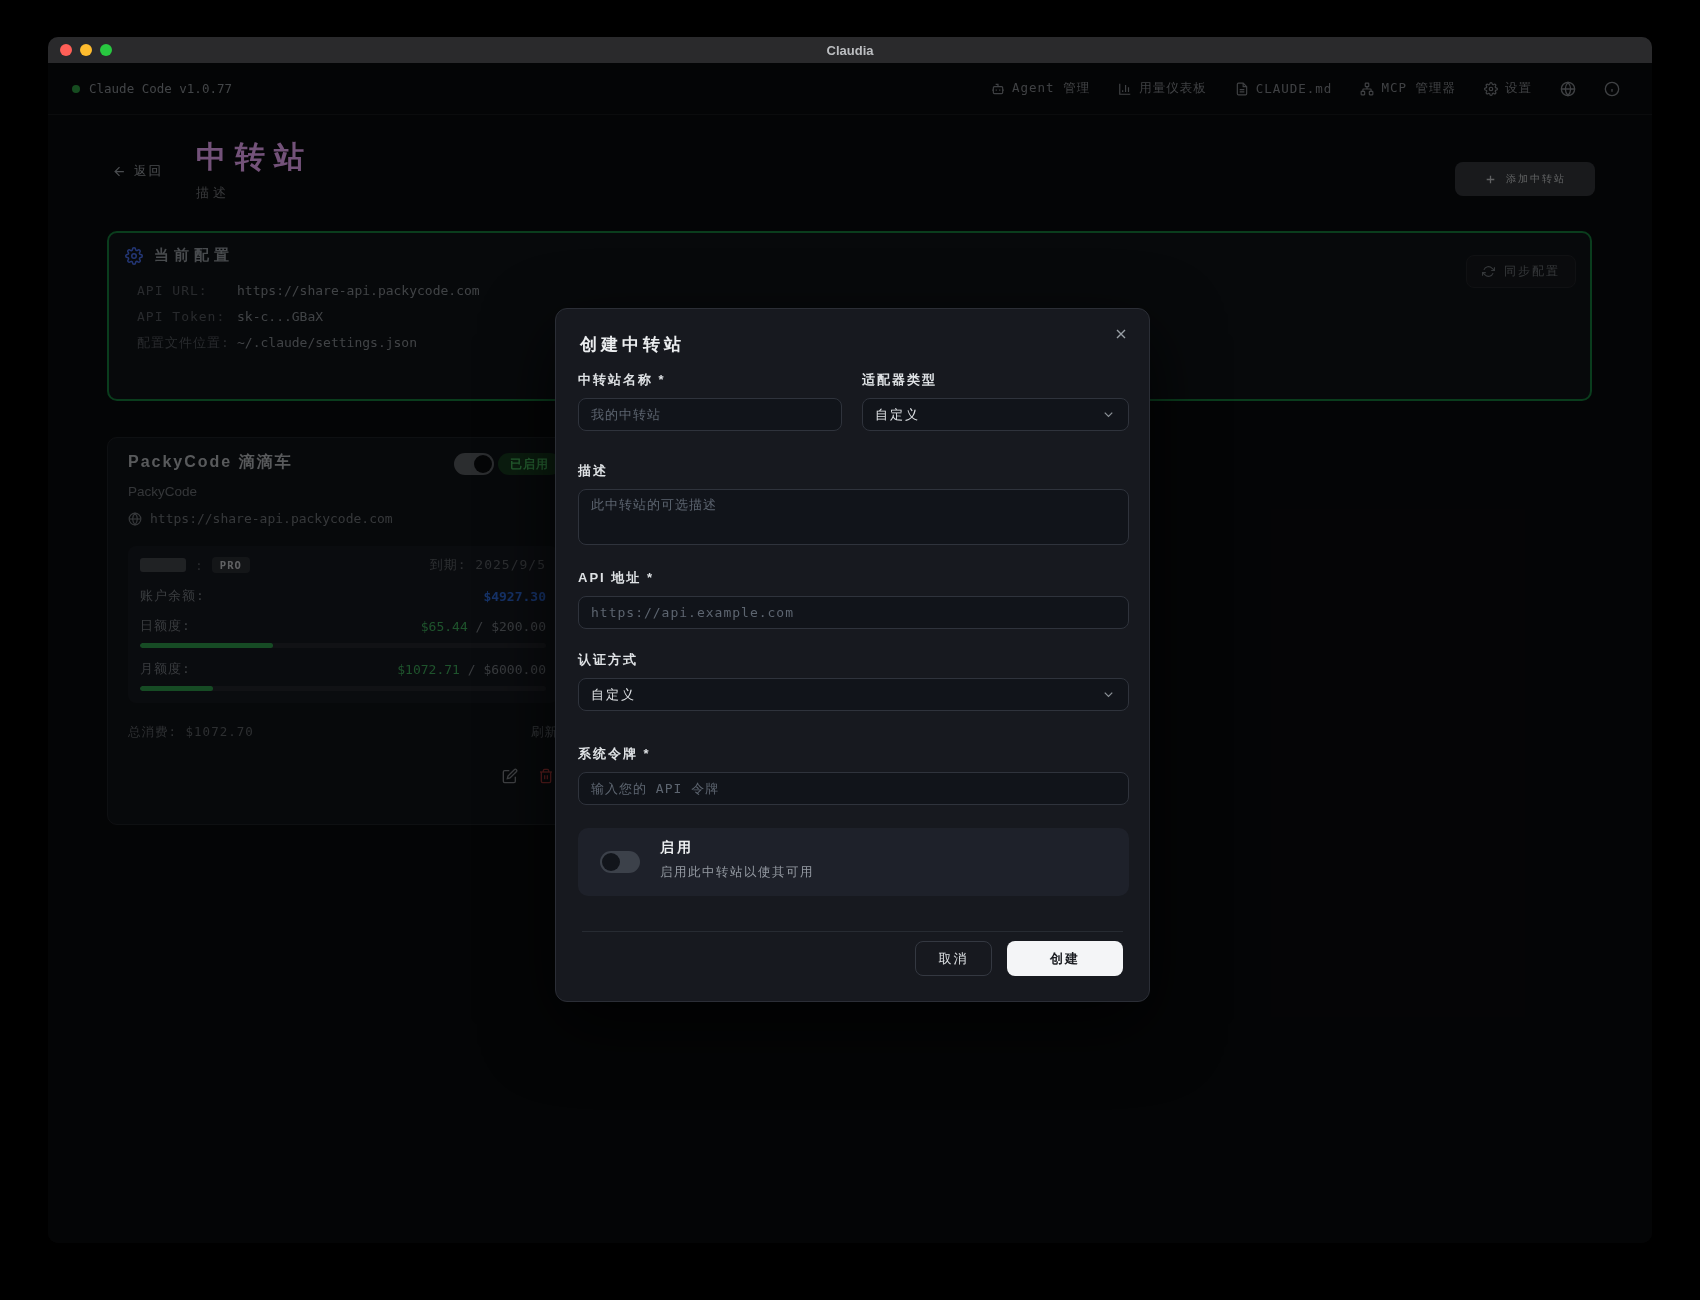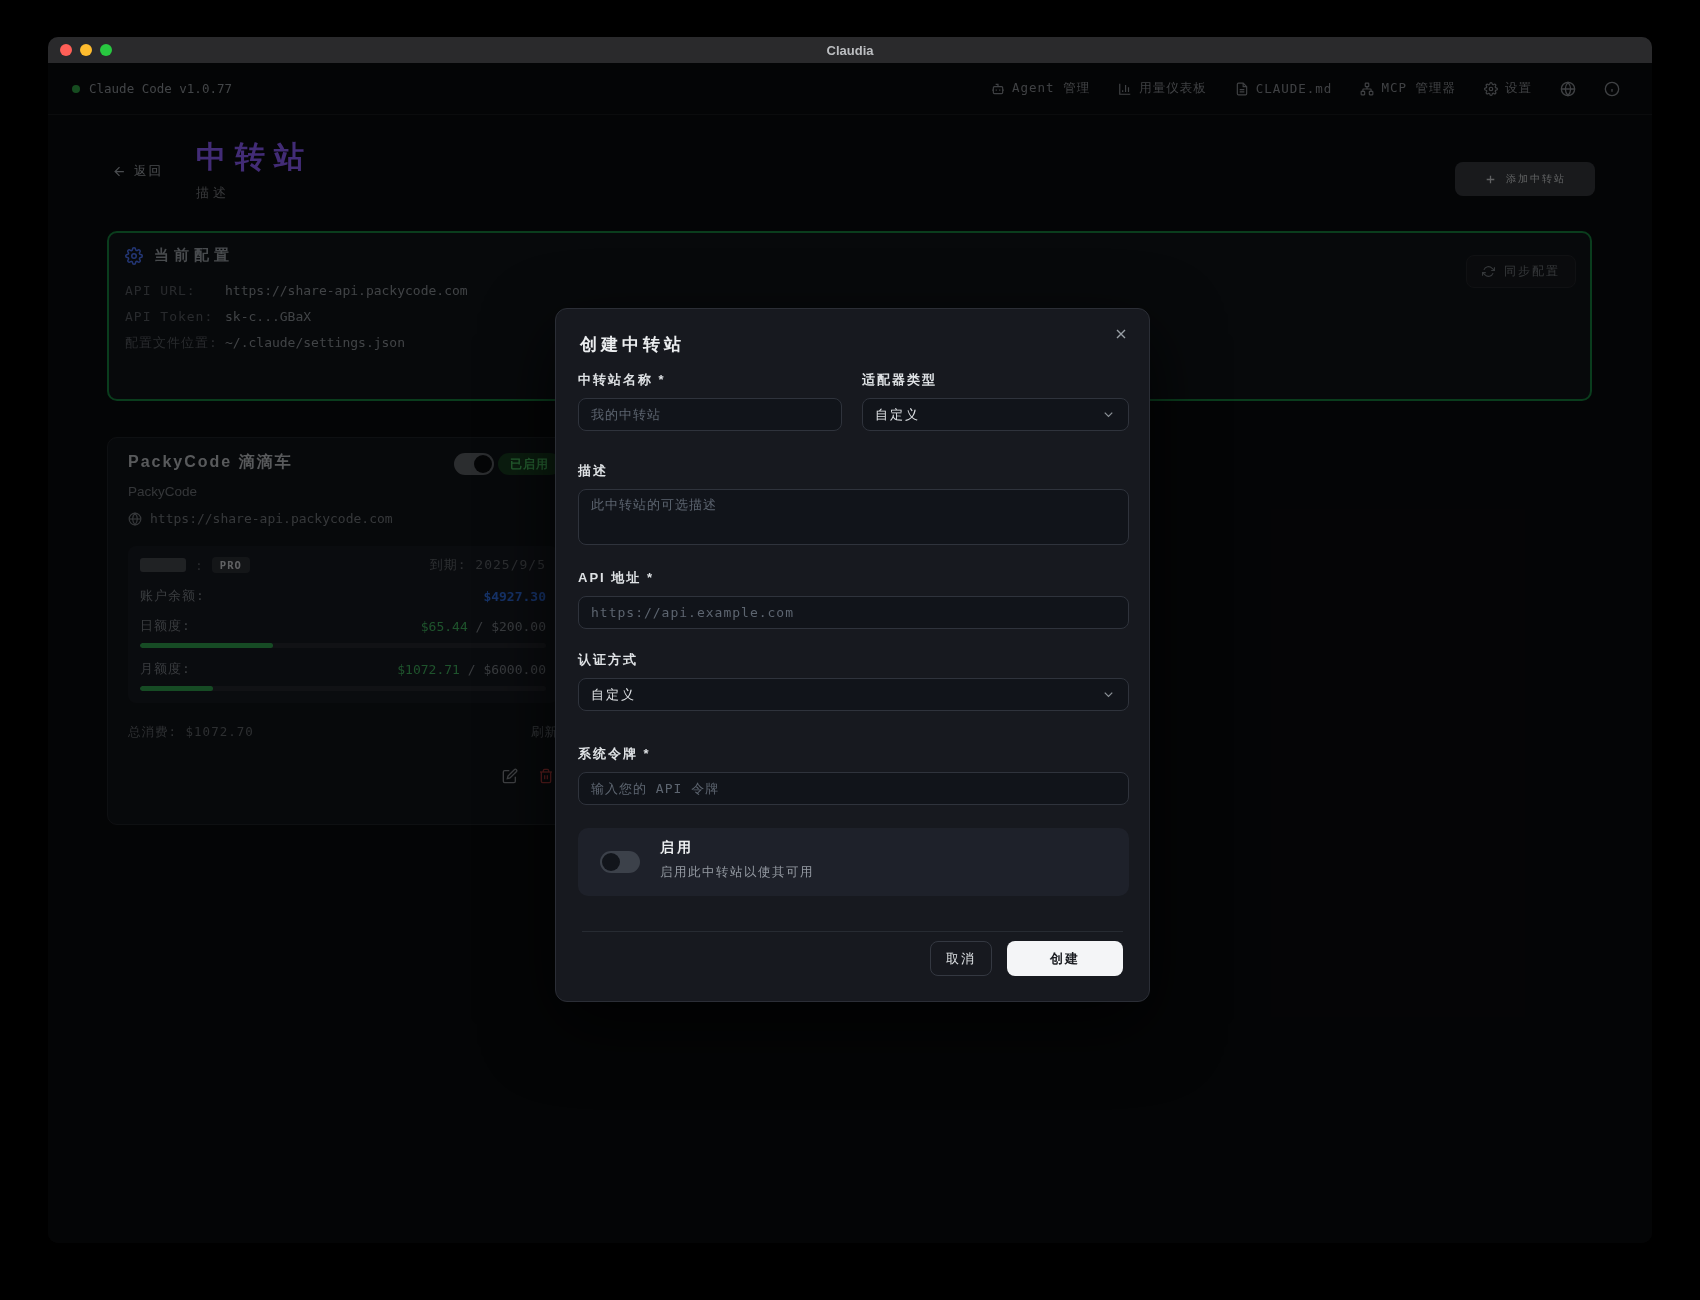--- a/index.html
+++ b/index.html
@@ -28,40 +28,40 @@
                font-family:"DejaVu Sans Mono", monospace; font-size:12.5px; color:#85898e; }
   .nav-item { display:flex; align-items:center; gap:7px; cursor:pointer; letter-spacing:1px; }
   .nav-item svg { flex:0 0 auto; }
   .nav-icon-btn { cursor:pointer; color:#85898e; display:flex; }
 
   
   .back-btn { position:absolute; left:64px; top:100px; display:flex; align-items:center; gap:7px;
               color:#9aa0a5; font-size:12.5px; letter-spacing:2px; cursor:pointer;
               font-family:"DejaVu Sans Mono", monospace; }
   .title-block { position:absolute; left:148px; top:74px; }
-  .page-title { font-size:30px; font-weight:bold; color:#8b5cf6; letter-spacing:9px; }
+  .page-title { font-size:30px; font-weight:bold; color:#f0abfc; letter-spacing:9px; }
   .page-subtitle { margin-top:6px; font-size:13px; color:#76797d; letter-spacing:4px; }
   .add-btn { position:absolute; left:1407px; top:99px; width:140px; height:34px;
              background:#35383c; border:none; border-radius:8px; color:#c9cbcd;
              font-size:10px; letter-spacing:2px; display:flex; align-items:center;
              justify-content:center; gap:9px; cursor:pointer; }
 
   
   .config-card { position:absolute; left:59px; top:168px; width:1485px; height:170px;
                  background:#101317; border:2px solid #15803d; border-radius:10px; }
   .cc-head { position:absolute; left:16px; top:13px; display:flex; align-items:center; gap:11px; }
   .cc-gear { color:#4a72f5; display:flex; }
   .cc-title { font-size:15px; font-weight:bold; color:#969da4; letter-spacing:5px; }
   .sync-btn { position:absolute; right:14px; top:22px; height:33px; padding:0 15px;
               background:#16181c; border:1px solid #222529; border-radius:8px;
               display:flex; align-items:center; gap:9px; color:#70757a;
               font-size:12px; letter-spacing:2px; cursor:pointer; }
   .cfg-rows { position:absolute; left:16px; top:49px; display:flex; flex-direction:column; gap:9px;
               font-family:"DejaVu Sans Mono", monospace; font-size:13px; }
-  .cfg-row { display:flex; line-height:17px; }
+  .cfg-row { display:flex; line-height:17px;margin-left:12px; }
   .cfg-label { color:#54595f; min-width:100px; letter-spacing:1px; }
   .cfg-value { color:#878d93; }
 
   
   .station-card { position:absolute; left:59px; top:374px; width:470px; height:388px;
                   background:#101317; border:1px solid #1f2227; border-radius:10px; }
   .sc-title { position:absolute; left:20px; top:14px; font-size:16px; font-weight:bold;
               color:#b9bcc0; letter-spacing:2px; }
   .sc-toggle { position:absolute; left:346px; top:15px; width:40px; height:22px;
                border-radius:11px; background:#5a5e63; cursor:pointer; }
@@ -131,21 +131,21 @@
   .ep-toggle { position:absolute; left:22px; top:23px; width:40px; height:22px;
                border-radius:11px; background:#3c414a; cursor:pointer; }
   .ep-toggle .knob { position:absolute; left:2px; top:2px; width:18px; height:18px;
                      border-radius:50%; background:#12151b; }
   .ep-title { position:absolute; left:82px; top:11px; font-size:14px; font-weight:bold;
               color:#eceef0; letter-spacing:3px; }
   .ep-desc { position:absolute; left:82px; top:36px; font-size:12.5px; color:#969ca4;
              letter-spacing:1.5px; }
   .m-divider { position:absolute; left:26px; right:26px; top:622px; height:1px; background:#272b32; }
   .m-actions { position:absolute; right:26px; top:632px; display:flex; gap:15px; }
-  .btn-cancel { width:62px; height:35px; background:transparent; border:1px solid #343841;
+  .btn-cancel { width:77px; height:35px; background:transparent; border:1px solid #343841;
                 border-radius:8px; color:#dfe2e5; font-size:13px; letter-spacing:2px; cursor:pointer;
                 font-family:"Liberation Sans", sans-serif; }
   .btn-create { width:116px; height:35px; background:#f4f5f7; border:none; border-radius:8px;
                 color:#1b1d22; font-size:13px; font-weight:bold; letter-spacing:2px; cursor:pointer;
                 font-family:"Liberation Sans", sans-serif; }
   svg { display:block; }
 </style>
 </head>
 <body>
 

